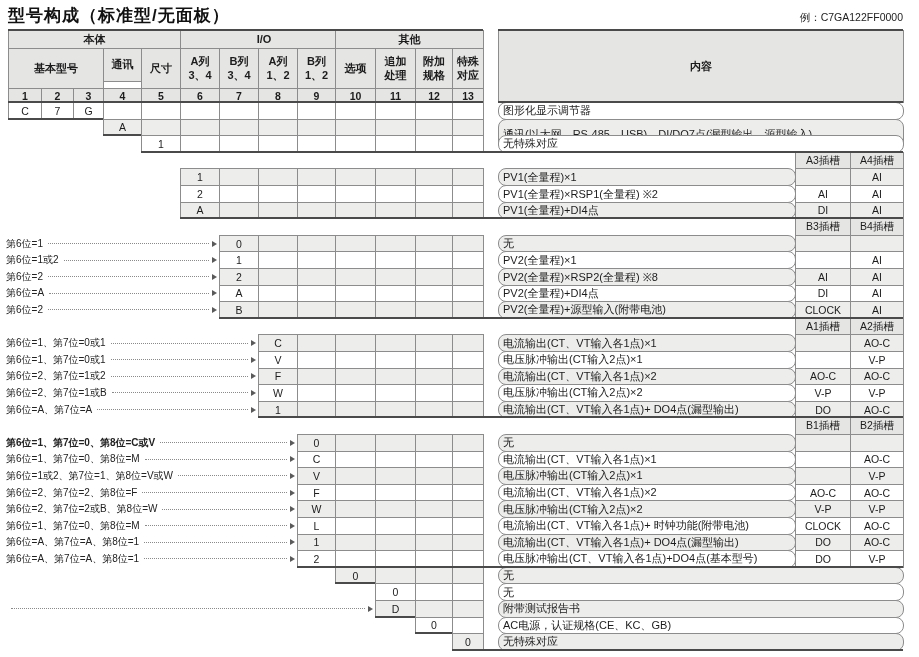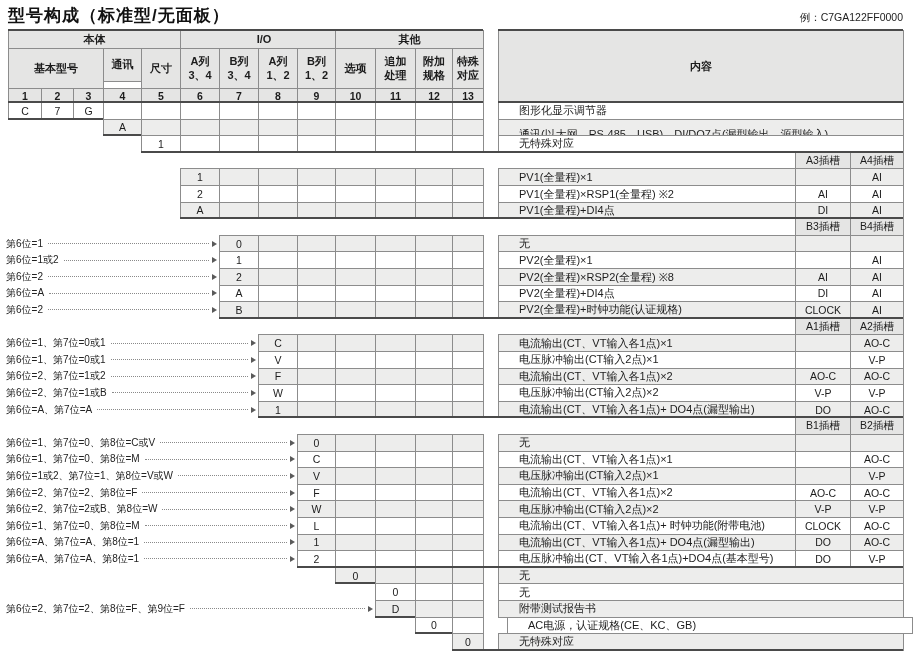--- a/index.html
+++ b/index.html
@@ -6,21 +6,21 @@
   html,body { background:#fff; }
   body { font-family: "Liberation Sans", sans-serif; color:#1c1c1c; }
   .page { position:relative; width:919px; height:657px; background:#fff; overflow:hidden; }
   .page-title { position:absolute; left:8px; top:4px; font-size:17px; font-weight:bold; letter-spacing:1px; color:#111; }
   .example-code { position:absolute; right:16px; top:11px; font-size:10.5px; color:#222; }
   .cell { position:absolute; border:1px solid #8c8c8c; display:flex; align-items:center; justify-content:center; text-align:center; overflow:hidden; background:#fff; }
   .hdr { background:#e5e5e4; font-weight:bold; font-size:11px; line-height:1.25; }
   .numcell { background:#e5e5e4; font-weight:bold; font-size:10.5px; }
   .slot-hdr { background:#e5e5e4; font-size:10.5px; font-weight:normal; }
   .code { font-size:10.5px; }
-  .content { justify-content:flex-start; text-align:left; padding-left:20px; font-size:11px; white-space:nowrap; }
+  .content { justify-content:flex-start; text-align:left; padding-left:4px; font-size:11px; white-space:nowrap;border-radius:8px; }
   .slotval { font-size:10.5px; }
   .stripe { background:#ededec; }
   .cond { position:absolute; display:flex; align-items:center; font-size:10px; color:#222; white-space:nowrap; }
   .leader { flex:1 1 auto; border-top:1px dotted #8a8a8a; margin:0 3px 0 5px; height:0; }
   .ahead { width:0; height:0; border-left:5px solid #5a5a5a; border-top:3px solid transparent; border-bottom:3px solid transparent; }
   .dark { position:absolute; height:2px; background:#4a4a4a; z-index:5; }
 </style>
 </head>
 <body>
 
@@ -225,21 +225,21 @@
         <div class="leader"></div>
         <div class="ahead"></div>
       </div>
       <div class="cell code stripe" style="left: 219px; top: 301.2px; width: 40px; height: 17.6px;">B</div>
       <div class="cell code stripe" style="left: 258px; top: 301.2px; width: 40px; height: 17.6px;"></div>
       <div class="cell code stripe" style="left: 297px; top: 301.2px; width: 39px; height: 17.6px;"></div>
       <div class="cell code stripe" style="left: 335px; top: 301.2px; width: 41px; height: 17.6px;"></div>
       <div class="cell code stripe" style="left: 375px; top: 301.2px; width: 41px; height: 17.6px;"></div>
       <div class="cell code stripe" style="left: 415px; top: 301.2px; width: 38px; height: 17.6px;"></div>
       <div class="cell code stripe" style="left: 452px; top: 301.2px; width: 32px; height: 17.6px;"></div>
-      <div class="cell content stripe" style="left: 498px; top: 301.2px; width: 298px; height: 17.6px;">PV2(全量程)+时钟功能(认证规格)</div>
+      <div class="cell content stripe" style="left: 498px; top: 301.2px; width: 298px; height: 17.6px;">PV2(全量程)+源型输入(附带电池)</div>
       <div class="cell slotval stripe" style="left: 795px; top: 301.2px; width: 56px; height: 17.6px;">CLOCK</div>
       <div class="cell slotval stripe" style="left: 850px; top: 301.2px; width: 54px; height: 17.6px;">AI</div>
       <div class="cond" style="left: 6px; top: 301.2px; width: 211px; height: 17.6px;">
         <span>第6位=2</span>
         <div class="leader"></div>
         <div class="ahead"></div>
       </div>
       <div class="dark" style="left: 219px; top: 316.8px; width: 684px; height: 2px;"></div>
       <div class="cell slot-hdr" style="left: 795px; top: 317.8px; width: 56px; height: 17.6px;">A1插槽</div>
       <div class="cell slot-hdr" style="left: 850px; top: 317.8px; width: 54px; height: 17.6px;">A2插槽</div>
@@ -317,21 +317,21 @@
       <div class="cell slot-hdr" style="left: 795px; top: 417.4px; width: 56px; height: 17.6px;">B1插槽</div>
       <div class="cell slot-hdr" style="left: 850px; top: 417.4px; width: 54px; height: 17.6px;">B2插槽</div>
       <div class="cell code stripe" style="left: 297px; top: 434px; width: 39px; height: 17.6px;">0</div>
       <div class="cell code stripe" style="left: 335px; top: 434px; width: 41px; height: 17.6px;"></div>
       <div class="cell code stripe" style="left: 375px; top: 434px; width: 41px; height: 17.6px;"></div>
       <div class="cell code stripe" style="left: 415px; top: 434px; width: 38px; height: 17.6px;"></div>
       <div class="cell code stripe" style="left: 452px; top: 434px; width: 32px; height: 17.6px;"></div>
       <div class="cell content stripe" style="left: 498px; top: 434px; width: 298px; height: 17.6px;">无</div>
       <div class="cell slotval stripe" style="left: 795px; top: 434px; width: 56px; height: 17.6px;"></div>
       <div class="cell slotval stripe" style="left: 850px; top: 434px; width: 54px; height: 17.6px;"></div>
-      <div class="cond" style="left: 6px; top: 434px; width: 289px; height: 17.6px;">
+      <div class="cond" style="left: 6px; top: 434px; width: 289px; height: 17.6px; font-weight: bold;">
         <span>第6位=1、第7位=0、第8位=C或V</span>
         <div class="leader"></div>
         <div class="ahead"></div>
       </div>
       <div class="cell code" style="left: 297px; top: 450.6px; width: 39px; height: 17.6px;">C</div>
       <div class="cell code" style="left: 335px; top: 450.6px; width: 41px; height: 17.6px;"></div>
       <div class="cell code" style="left: 375px; top: 450.6px; width: 41px; height: 17.6px;"></div>
       <div class="cell code" style="left: 415px; top: 450.6px; width: 38px; height: 17.6px;"></div>
       <div class="cell code" style="left: 452px; top: 450.6px; width: 32px; height: 17.6px;"></div>
       <div class="cell content" style="left: 498px; top: 450.6px; width: 298px; height: 17.6px;">电流输出(CT、VT输入各1点)×1</div>
@@ -429,26 +429,25 @@
       <div class="dark" style="left: 335px; top: 582.4px; width: 40px; height: 2px;"></div>
       <div class="cell code" style="left: 375px; top: 583.4px; width: 41px; height: 17.6px;">0</div>
       <div class="cell code" style="left: 415px; top: 583.4px; width: 38px; height: 17.6px;"></div>
       <div class="cell code" style="left: 452px; top: 583.4px; width: 32px; height: 17.6px;"></div>
       <div class="cell content" style="left: 498px; top: 583.4px; width: 406px; height: 17.6px;">无</div>
       <div class="cell code stripe" style="left: 375px; top: 600px; width: 41px; height: 17.6px;">D</div>
       <div class="cell code stripe" style="left: 415px; top: 600px; width: 38px; height: 17.6px;"></div>
       <div class="cell code stripe" style="left: 452px; top: 600px; width: 32px; height: 17.6px;"></div>
       <div class="cell content stripe" style="left: 498px; top: 600px; width: 406px; height: 17.6px;">附带测试报告书</div>
       <div class="cond" style="left: 6px; top: 600px; width: 367px; height: 17.6px;">
-        <span>第6位=2、第7位=2、第8位=F、第9位=F</span>
         <div class="leader"></div>
         <div class="ahead"></div>
       </div>
       <div class="dark" style="left: 375px; top: 615.6px; width: 40px; height: 2px;"></div>
       <div class="cell code" style="left: 415px; top: 616.6px; width: 38px; height: 17.6px;">0</div>
       <div class="cell code" style="left: 452px; top: 616.6px; width: 32px; height: 17.6px;"></div>
-      <div class="cell content" style="left: 498px; top: 616.6px; width: 406px; height: 17.6px; margin-left: 9px;">AC电源，认证规格(CE、KC、GB)</div>
+      <div class="cell content" style="left: 498px; top: 616.6px; width: 406px; height: 17.6px;">AC电源，认证规格(CE、KC、GB)</div>
       <div class="dark" style="left: 415px; top: 632.2px; width: 37px; height: 2px;"></div>
       <div class="cell code stripe" style="left: 452px; top: 633.2px; width: 32px; height: 17.6px;">0</div>
       <div class="cell content stripe" style="left: 498px; top: 633.2px; width: 406px; height: 17.6px;">无特殊对应</div>
       <div class="dark" style="left: 452px; top: 648.8px; width: 451px; height: 2px;"></div>
     </div>
 </div>
 
 </body></html>

